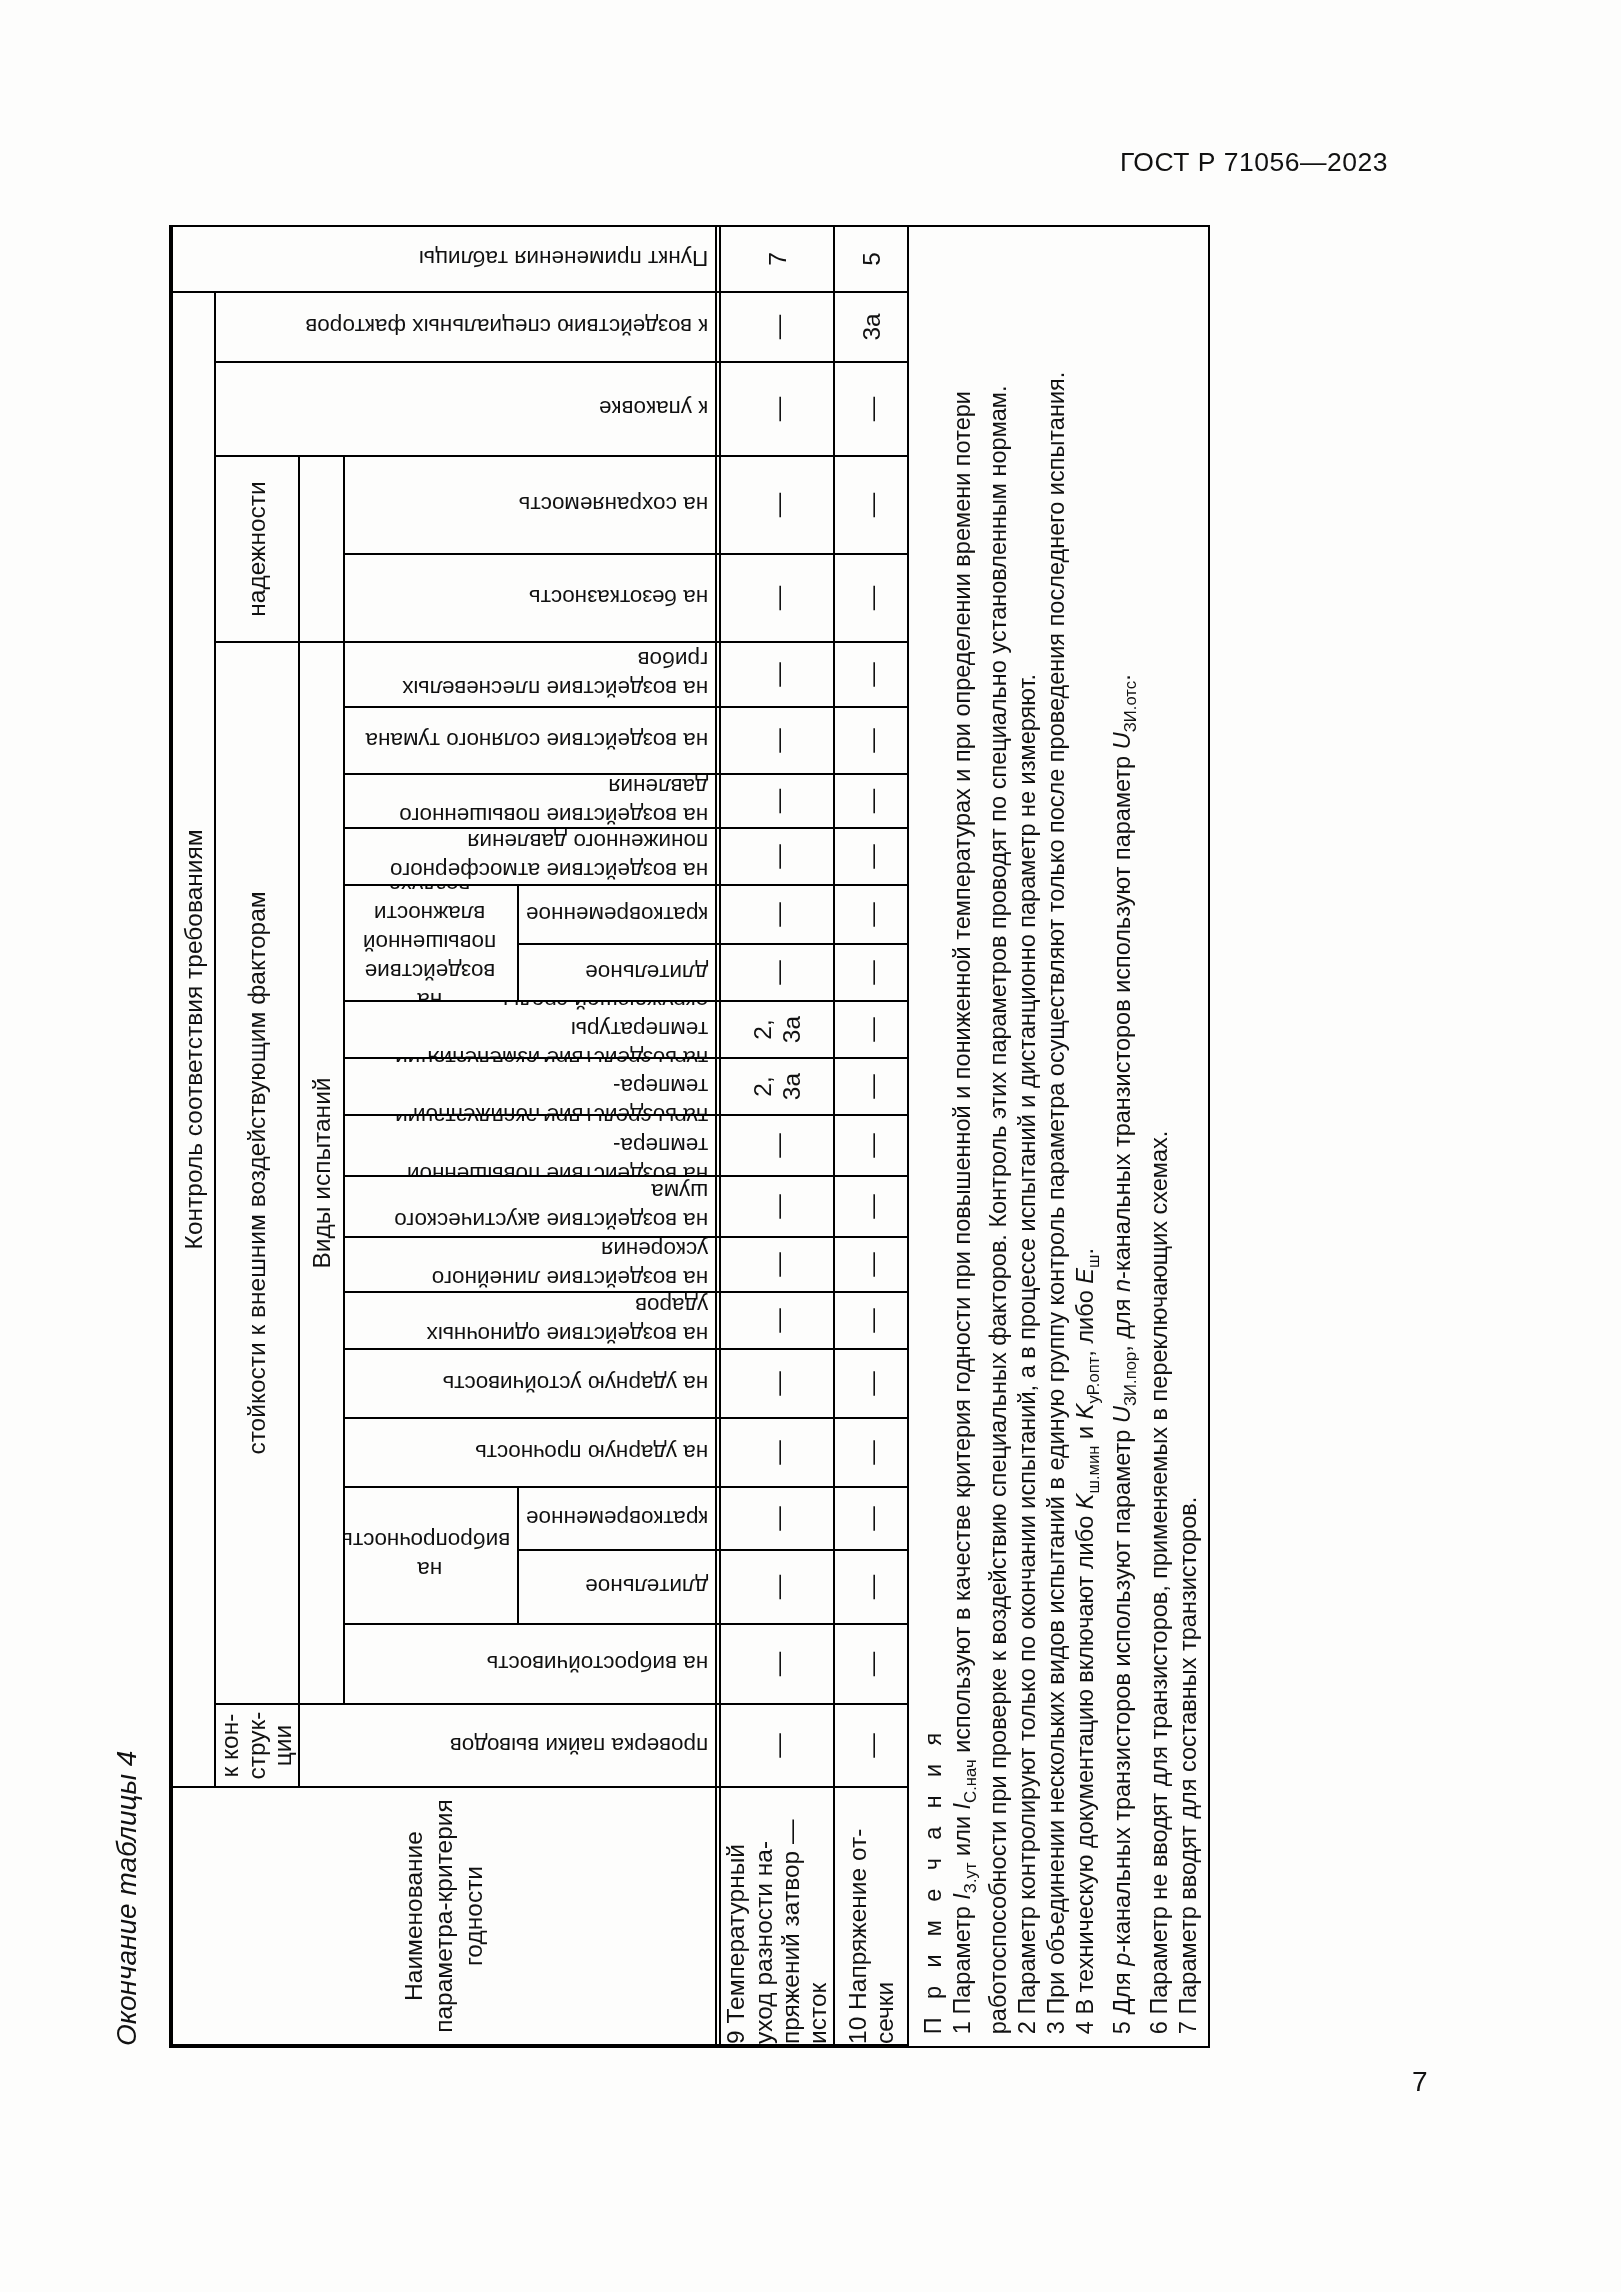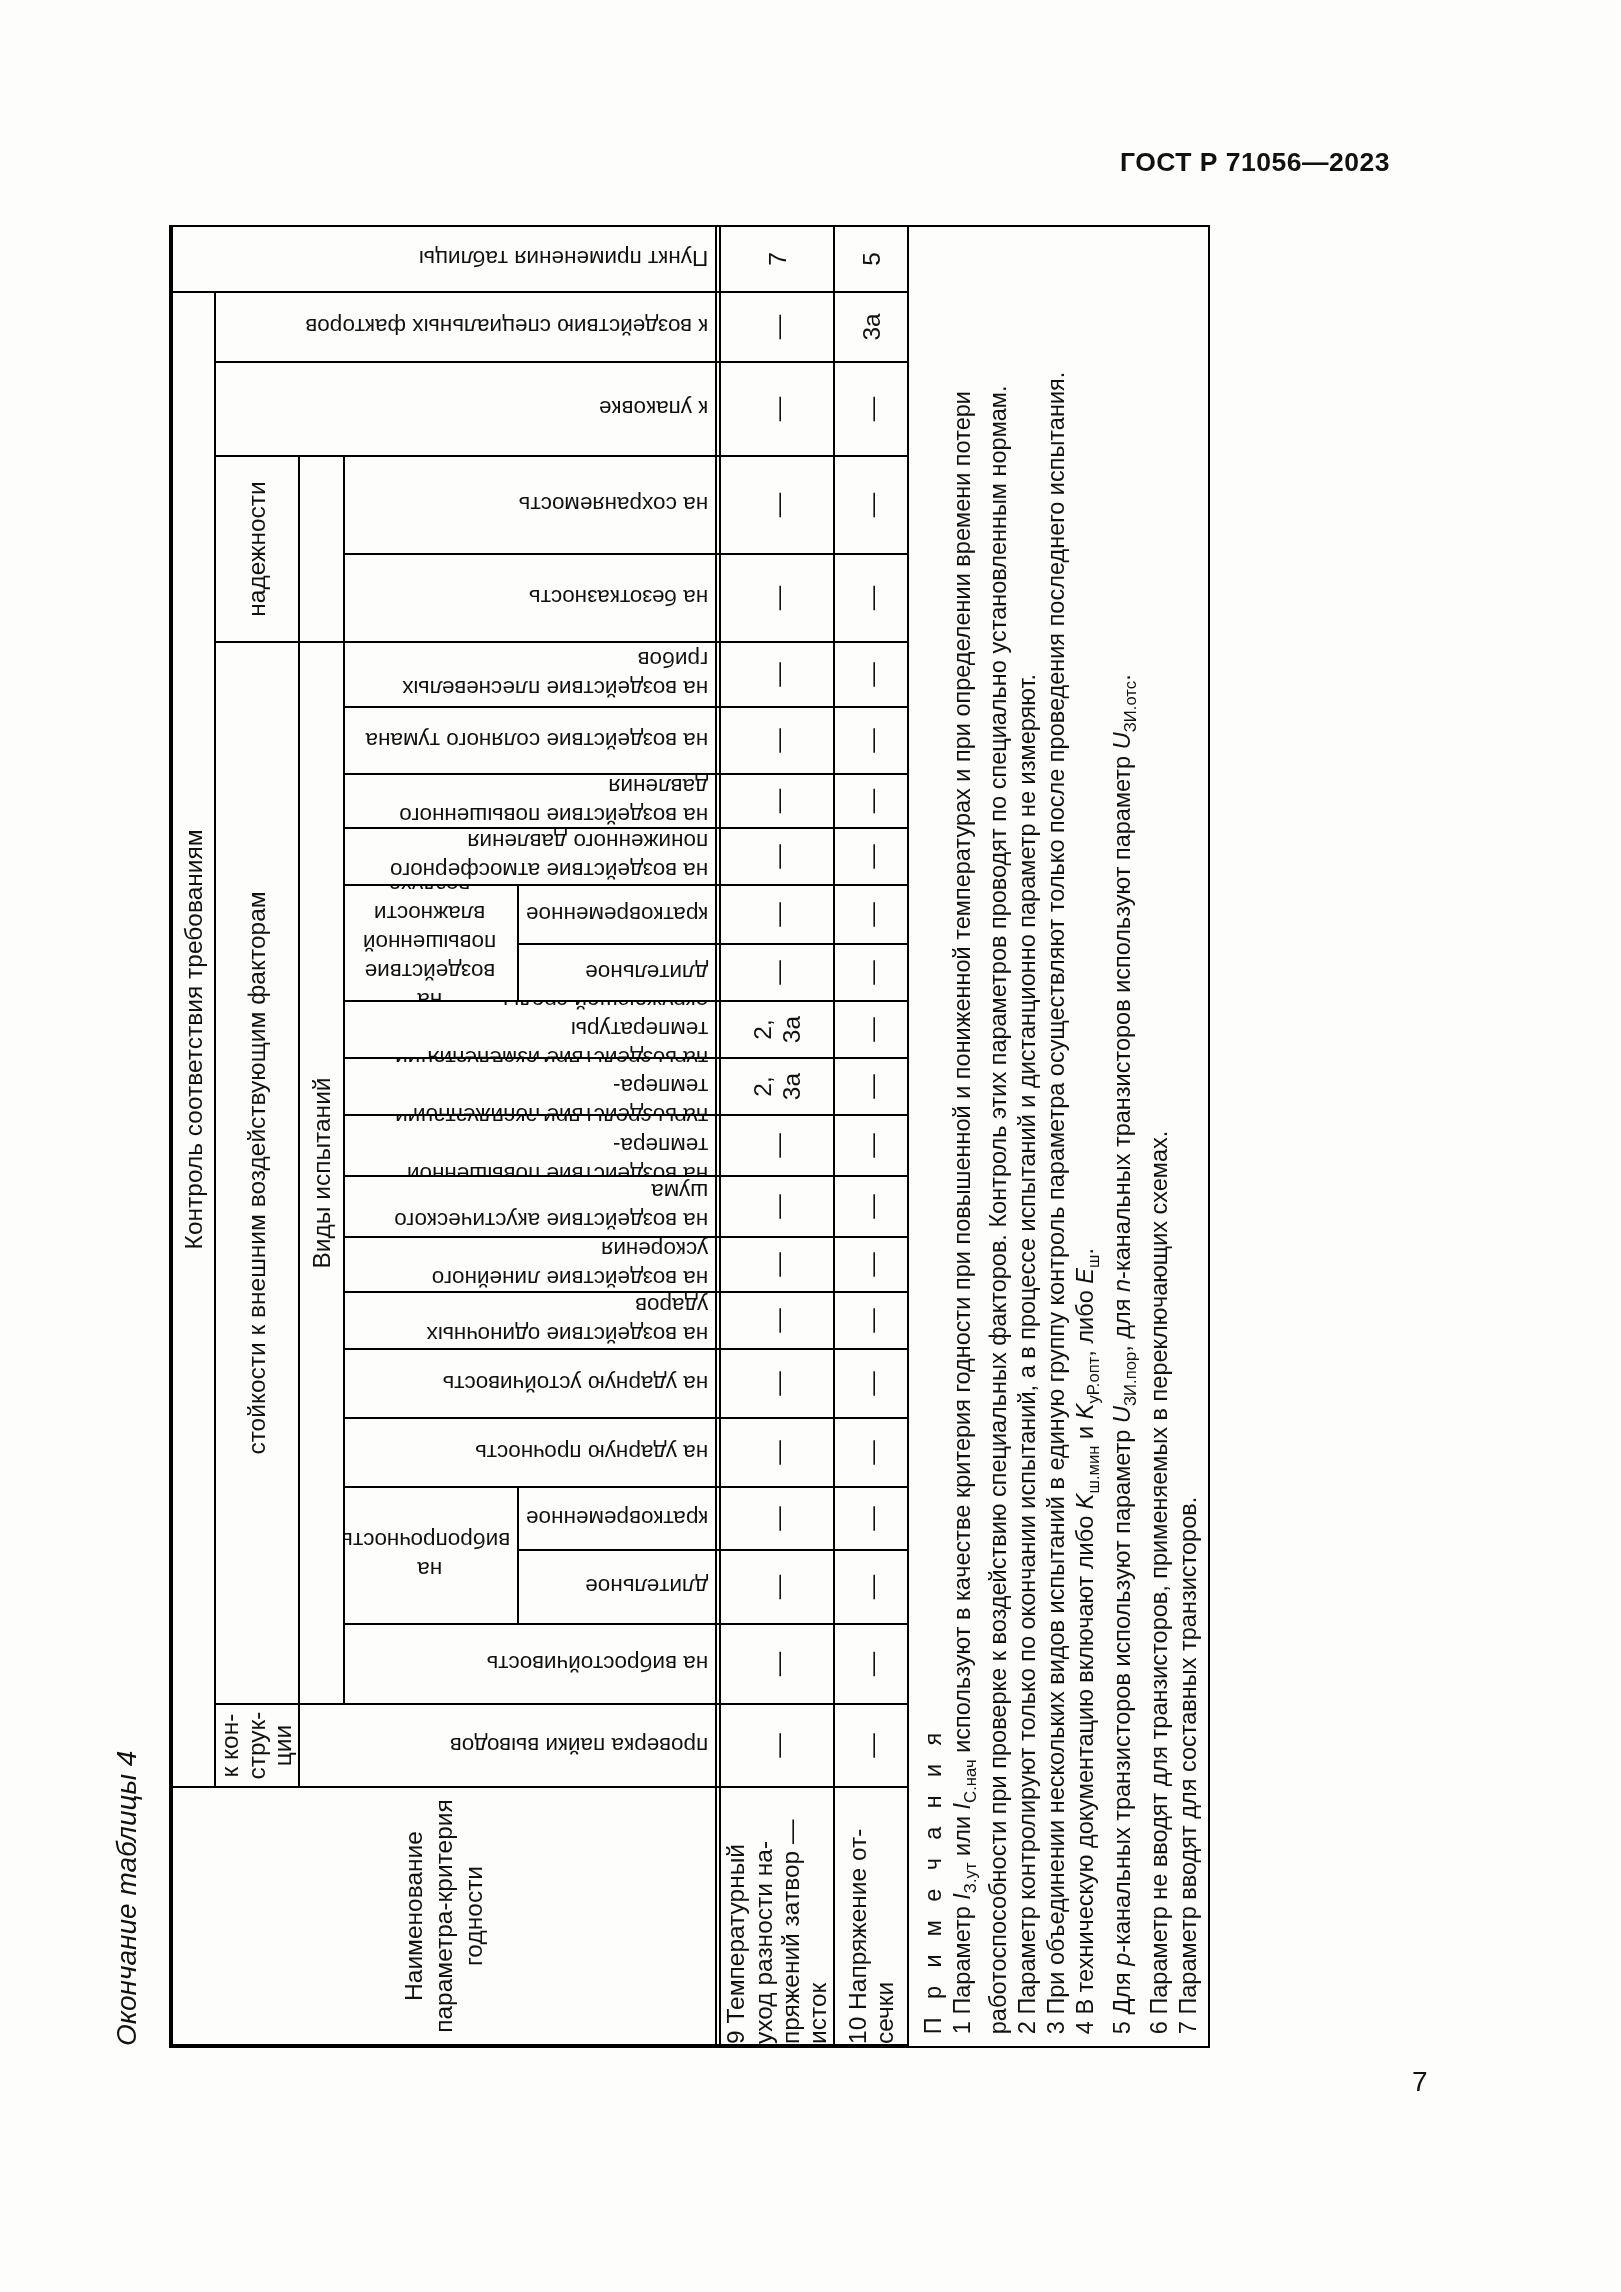--- a/index.html
+++ b/index.html
@@ -1,19 +1,19 @@
 <!DOCTYPE html>
 <html><head>
 <meta charset="utf-8">
 <style>
   html,body{margin:0;padding:0;background:#888;}
   .page{position:relative;width:1621px;height:2293px;background:#fdfdfc;overflow:hidden;
         font-family:"Liberation Sans",sans-serif;color:#111;}
   
-  .doc-header{position:absolute;left:1120px;top:147px;font-size:26.5px;font-weight:bold;letter-spacing:0.5px;}
+  .doc-header{position:absolute;left:1120px;top:147px;font-size:26.5px;font-weight:normal;letter-spacing:0.5px;}
   .page-number{position:absolute;left:1412px;top:2066px;font-size:28px;}
   
   .rot-wrap{position:absolute;overflow:visible;}
   .caption-wrap{left:100px;top:225px;width:53px;height:1823px;}
   .frame-wrap{left:169px;top:225px;width:1041px;height:1823px;}
   .rot{transform-origin:0 0;}
   .caption-rot{width:1823px;height:53px;transform:rotate(-90deg) translateX(-1823px);
                display:flex;align-items:center;}
   .frame-rot{width:1823px;height:1041px;transform:rotate(-90deg) translateX(-1823px);}
   .caption{font-style:italic;font-size:28px;padding-left:2px;}

